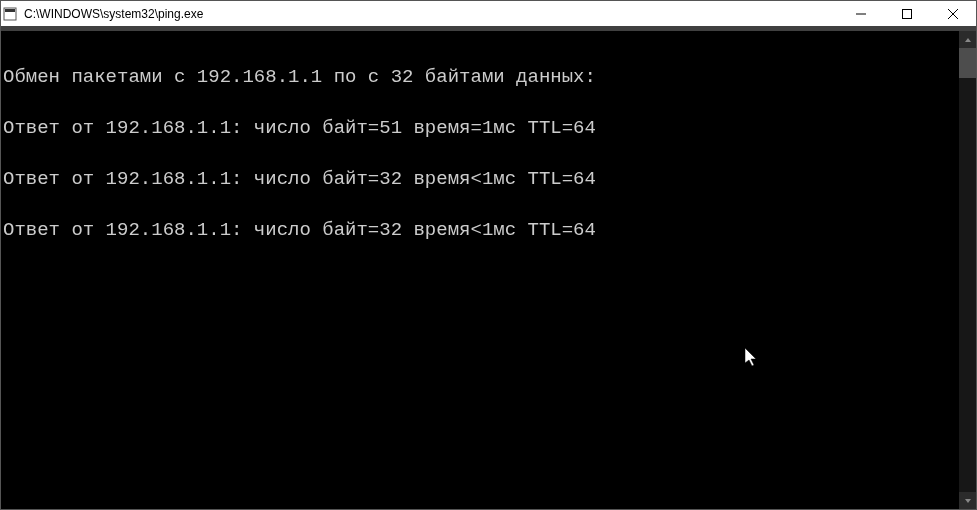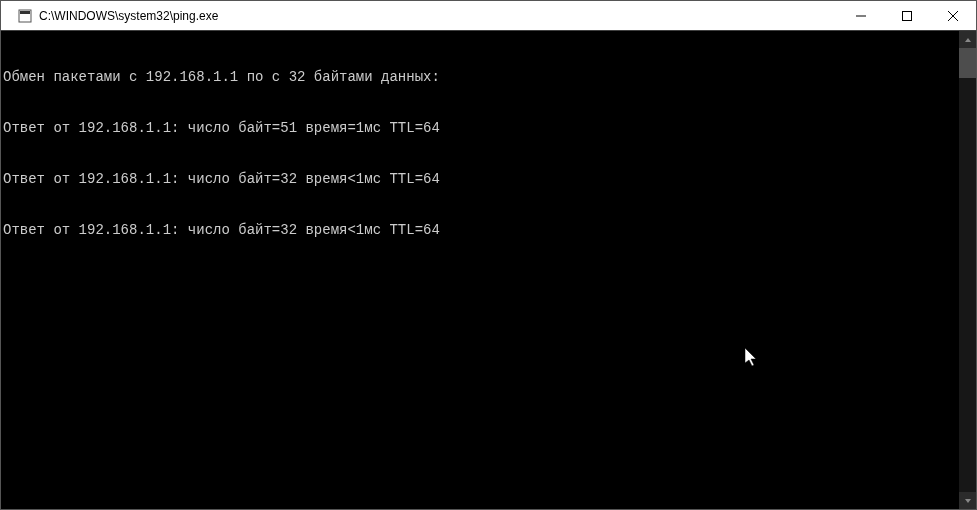--- a/index.html
+++ b/index.html
@@ -21,22 +21,22 @@
       background: #fff;
       display: flex;
       flex-direction: column;
       border: 1px solid #555;
     }
     .titlebar {
       height: 30px;
       background: #fff;
       display: flex;
       align-items: center;
-      padding-left: 16px;
-      border-bottom: 1px solid #404040;
+      padding-left: 1px;
+      border-bottom: 5px solid #404040;
     }
     .titlebar-icon {
       width: 16px;
       height: 16px;
       margin-right: 6px;
       display: flex;
       align-items: center;
       justify-content: center;
     }
     .titlebar-icon svg {
@@ -70,21 +70,21 @@
       flex: 1;
       display: flex;
       background: #000;
       position: relative;
     }
     .console {
       flex: 1;
       background: #000;
       color: #ccc;
       font-family: "Consolas", "Courier New", monospace;
-      font-size: 14px;
+      font-size: 19px;
       line-height: 17px;
       padding: 4px 0 0 2px;
       white-space: pre;
       overflow: hidden;
     }
     .console-line {
       display: block;
     }
     .scrollbar {
       width: 17px;

